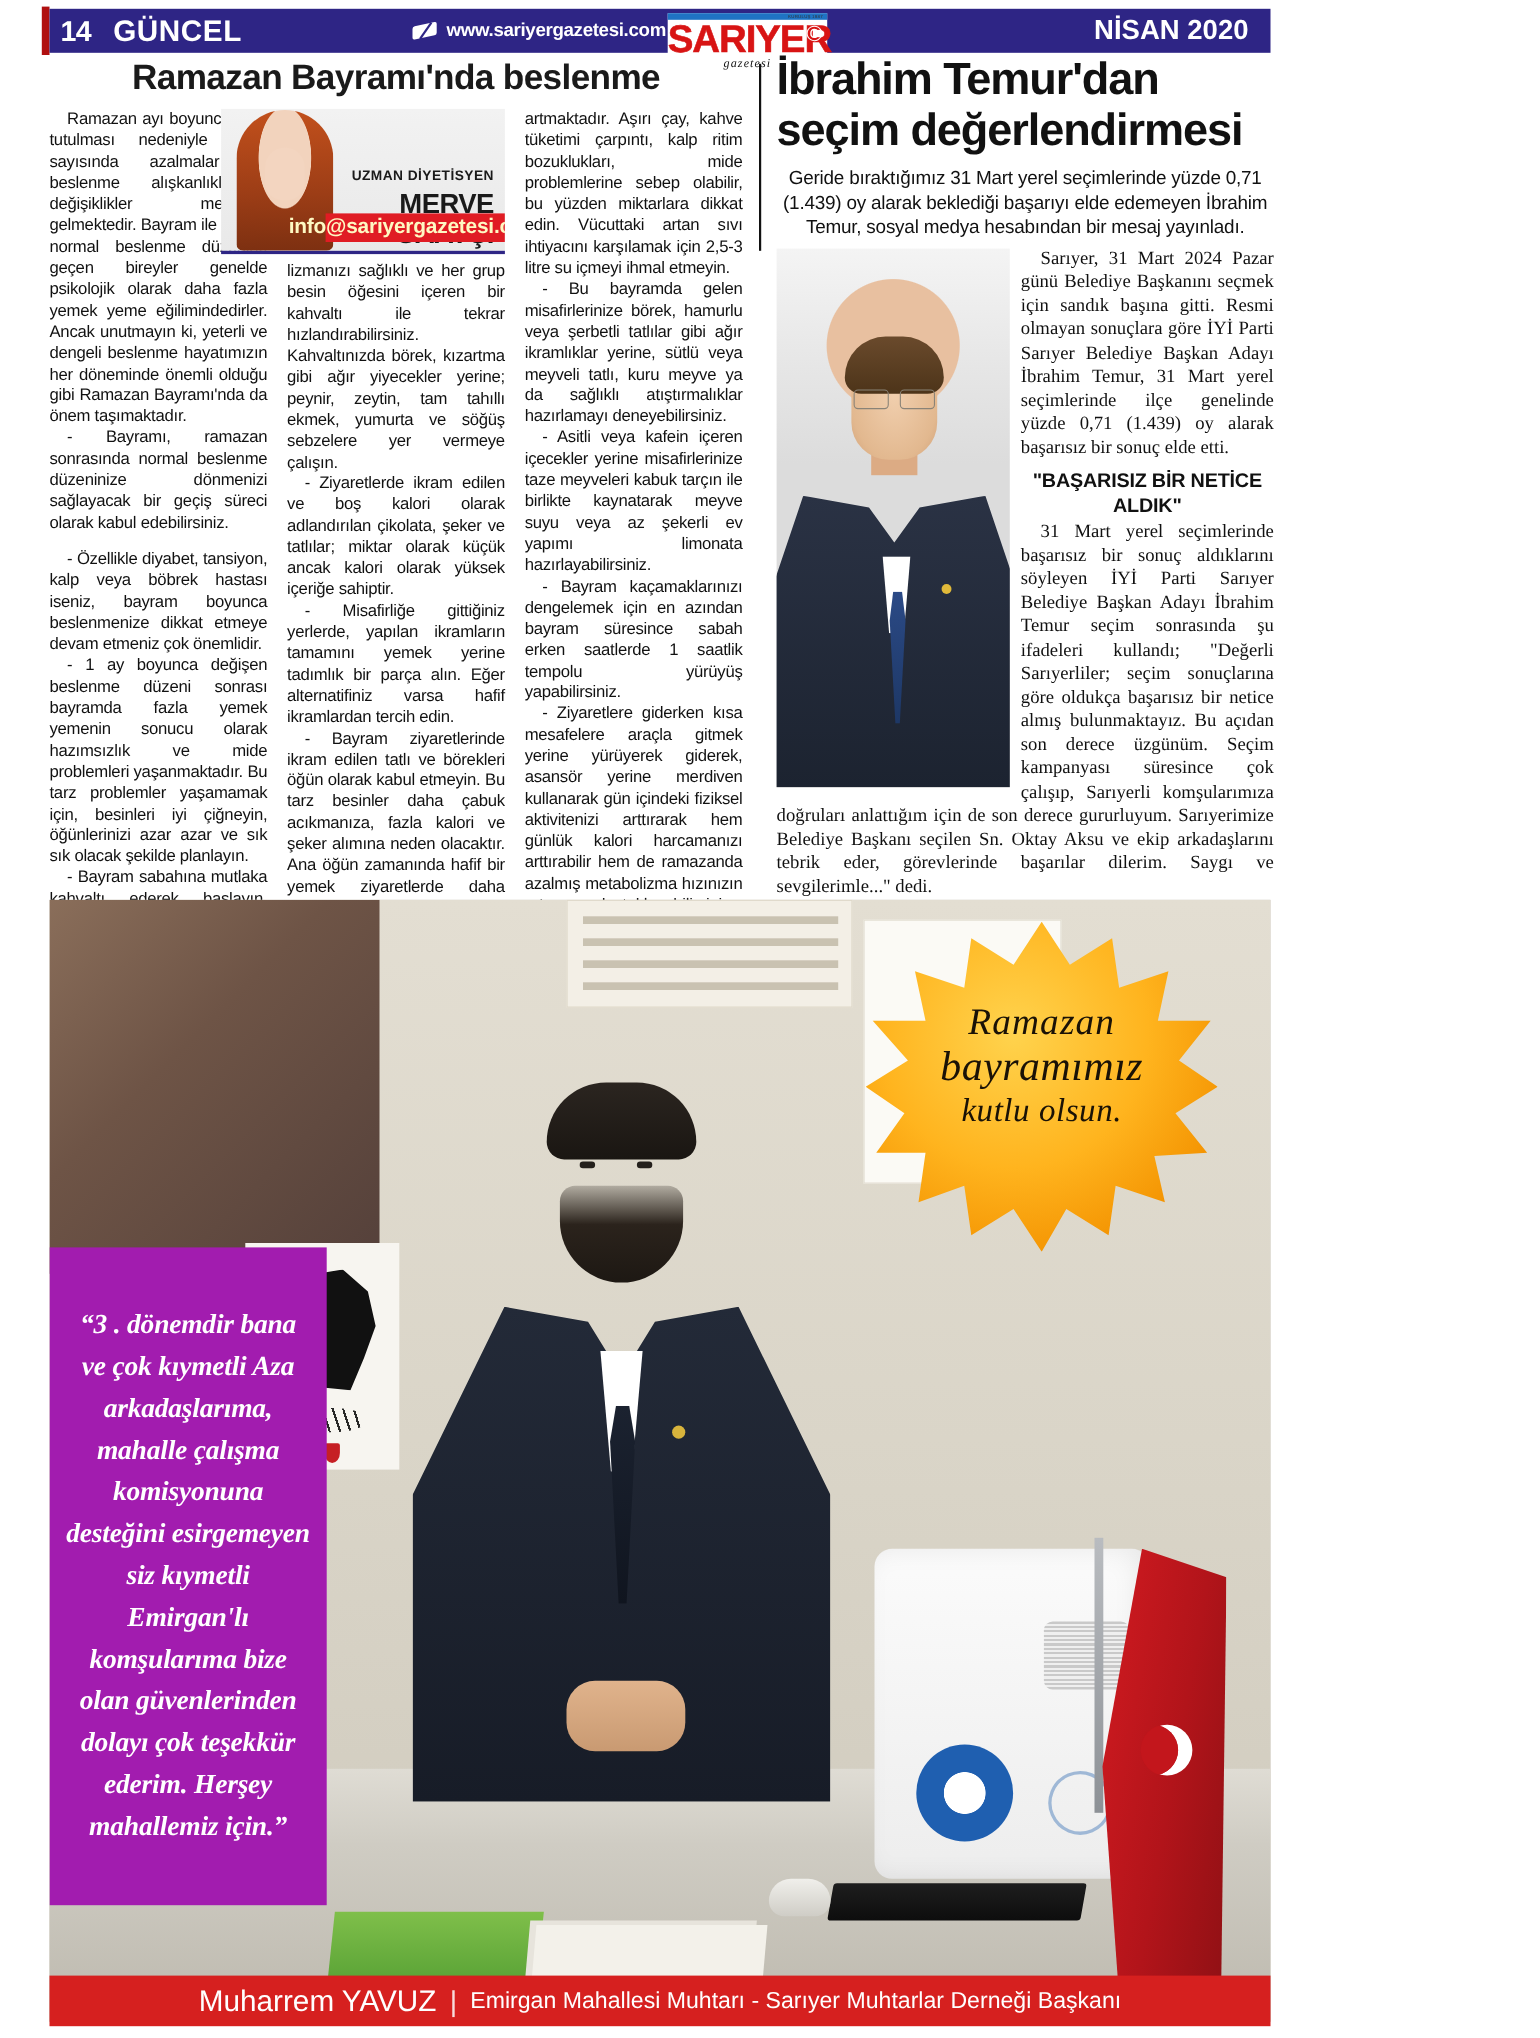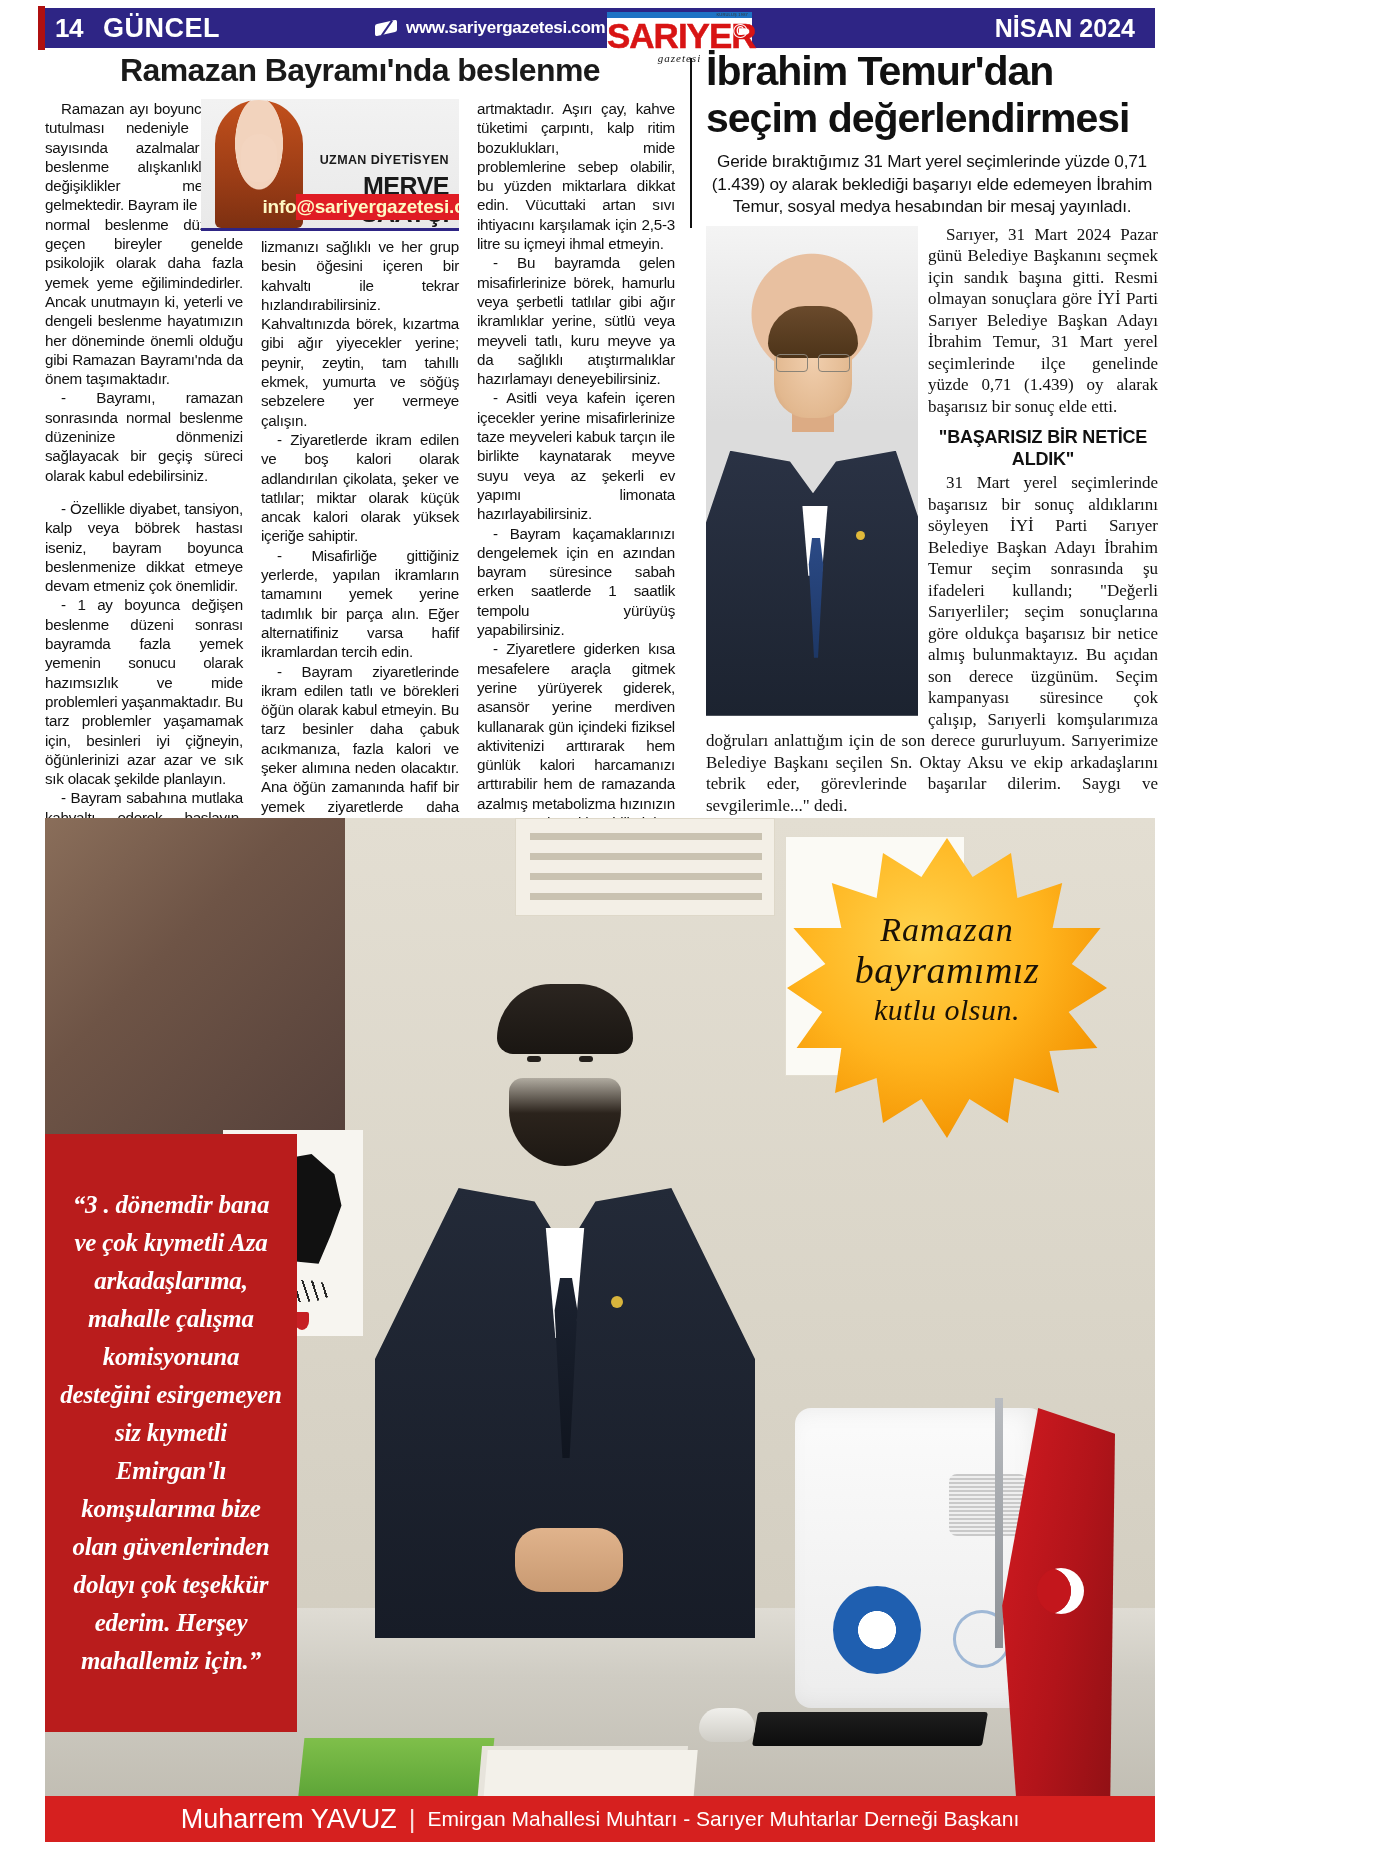--- a/index.html
+++ b/index.html
@@ -554,21 +554,21 @@
   }
   .star-l1 { font-size: 34px; letter-spacing: 1px; }
   .star-l2 { font-size: 38px; letter-spacing: 0.5px; }
   .star-l3 { font-size: 30px; letter-spacing: 0.5px; }
 
   
   .quote-box {
     position:absolute;
     left: 0px; top: 316px;
     width: 252px; height: 598px;
-    background: #b91c1c;
+    background: #a21caf;
     color: #ffffff;
     display: flex;
     align-items: center;
     justify-content: center;
     padding: 10px 14px;
   }
   .quote-text {
     font-family: "Liberation Serif", serif;
     font-style: italic;
     font-weight: bold;
@@ -620,21 +620,21 @@
     </div>
 
     <div class="logo-box">
       <div class="logo-topbar"></div>
       <div class="logo-microtext">KURULUŞ 1987</div>
       <div class="logo-word">SARIYER</div>
       <div class="logo-sub">gazetesi</div>
     </div>
     <span class="copy-mark">©</span>
 
-    <span class="issue-date">NİSAN 2024</span>
+    <span class="issue-date">NİSAN 2020</span>
   </div>
 
   <div class="left-article">
     <div class="left-headline">Ramazan Bayramı'nda beslenme</div>
 
     <div class="left-cols">
 
       <div class="lcol">
         <p>Ramazan ayı boyunca oruç tutulması nedeniyle öğün sayısında azalmalar ve beslenme alışkanlıklarında değişiklikler meydana gelmektedir. Bayram ile birlikte normal beslenme düzenine geçen bireyler genelde psikolojik olarak daha fazla yemek yeme eğilimindedirler. Ancak unutmayın ki, yeterli ve dengeli beslenme hayatımızın her döneminde önemli olduğu gibi Ramazan Bayramı'nda da önem taşımaktadır.</p>
         <p>- Bayramı, ramazan sonrasında normal beslenme düzeninize dönmenizi sağlayacak bir geçiş süreci olarak kabul edebilirsiniz.</p>

